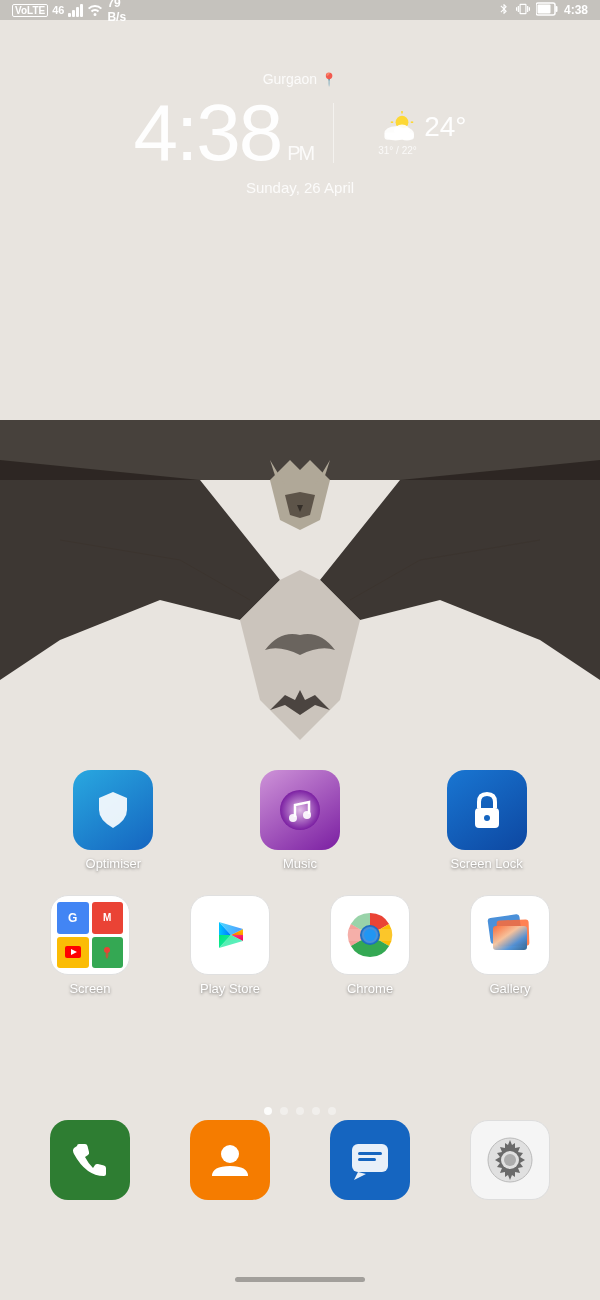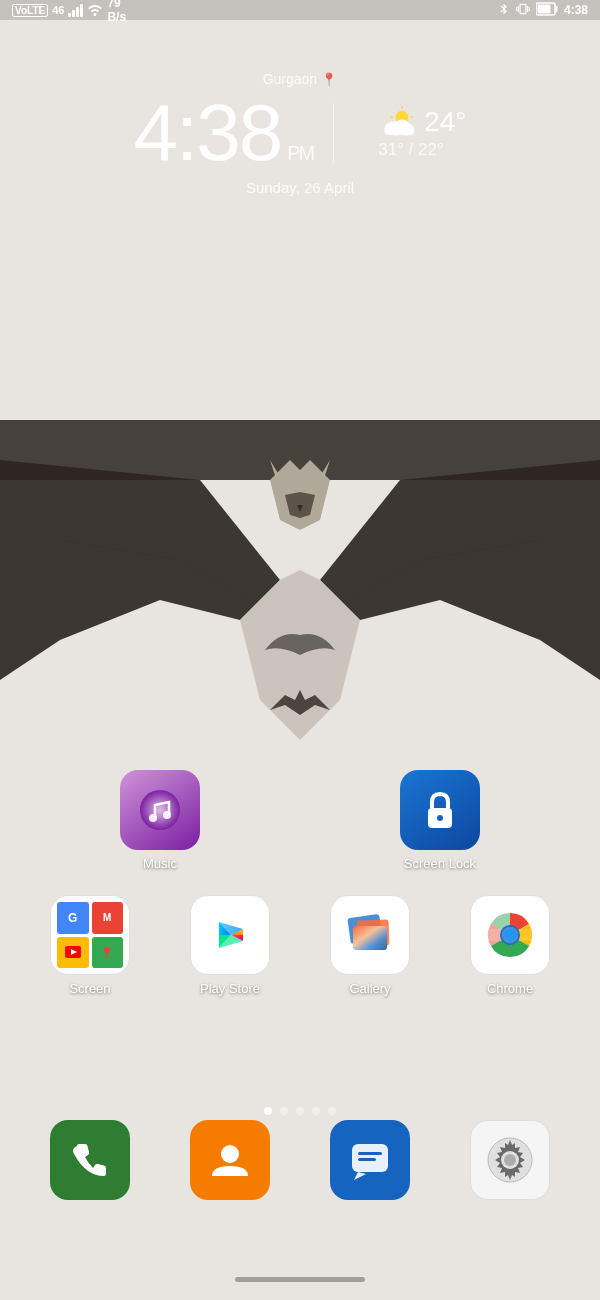--- a/index.html
+++ b/index.html
@@ -126,21 +126,21 @@
       display: flex;
       align-items: center;
       gap: 6px;
     }
     .weather-temp-main {
       font-size: 28px;
       font-weight: 300;
       color: rgba(255,255,255,0.95);
     }
     .weather-range {
-      font-size: 17px;
+      font-size: 10px;
       color: rgba(255,255,255,0.8);
     }
     .date-row {
       font-size: 15px;
       color: rgba(255,255,255,0.85);
       margin-top: 6px;
       font-weight: 300;
     }
 
     
@@ -368,20 +368,28 @@
     <path d="M270,290 L285,275 L295,280 L300,270 L305,280 L315,275 L330,290 L315,285 L300,295 L285,285 Z" fill="#2a2420" opacity="0.8"></path>
 
     <path d="M60,120 L180,140 L250,180" stroke="#3a3028" stroke-width="1" fill="none" opacity="0.4"></path>
     <path d="M540,120 L420,140 L350,180" stroke="#3a3028" stroke-width="1" fill="none" opacity="0.4"></path>
   </svg>
 </div>
 
 <div class="app-grid">
   <div class="app-row">
 
+    <div class="app-item">
+      <div class="app-icon icon-optimiser">
+        <svg width="44" height="44" viewBox="0 0 44 44" fill="none">
+          <path d="M22 4 L36 10 L36 22 Q36 32 22 40 Q8 32 8 22 L8 10 Z" fill="white" opacity="0.9"></path>
+        </svg>
+      </div>
+      <span class="app-label">Optimiser</span>
+    </div>
 
     <div class="app-item">
       <div class="app-icon icon-music">
         <svg width="46" height="46" viewBox="0 0 46 46" fill="none">
           <circle cx="23" cy="23" r="20" fill="url(#musicGrad)"></circle>
           <defs>
             <radialGradient id="musicGrad" cx="50%" cy="50%">
               <stop offset="0%" stop-color="#e1bee7"></stop>
               <stop offset="100%" stop-color="#7b1fa2"></stop>
             </radialGradient>
@@ -458,70 +466,70 @@
           <path d="M26,25 L38,19 L38,25 Z" fill="url(#playG3)"></path>
           <path d="M26,25 L38,25 L38,31 Z" fill="url(#playG4)"></path>
           <path d="M14,12 L26,25 L38,19 Z" fill="url(#playG1)" opacity="0.7"></path>
           <path d="M14,38 L26,25 L38,31 Z" fill="url(#playG2)" opacity="0.7"></path>
         </svg>
       </div>
       <span class="app-label">Play Store</span>
     </div>
 
     <div class="app-item">
+      <div class="app-icon icon-chrome">
+        <svg width="54" height="54" viewBox="0 0 54 54">
+          <defs>
+            <radialGradient id="chromeBlue" cx="50%" cy="50%">
+              <stop offset="0%" stop-color="#6ECBF5"></stop>
+              <stop offset="100%" stop-color="#1565C0"></stop>
+            </radialGradient>
+          </defs>
+
+          <circle cx="27" cy="27" r="22" fill="none"></circle>
+
+          <path d="M27,5 A22,22 0 0,1 46.1,16 L27,27 Z" fill="#EA4335"></path>
+
+          <path d="M46.1,16 A22,22 0 0,1 46.1,38 L27,27 Z" fill="#FBBC05"></path>
+
+          <path d="M46.1,38 A22,22 0 0,1 7.9,38 L27,27 Z" fill="#34A853"></path>
+
+          <path d="M7.9,38 A22,22 0 0,1 7.9,16 L27,27 Z" fill="#EA4335" opacity="0.5"></path>
+
+          <path d="M7.9,16 A22,22 0 0,1 27,5 L27,27 Z" fill="#34A853" opacity="0.5"></path>
+
+          <rect x="5" y="21" width="44" height="12" fill="white" opacity="0.15"></rect>
+
+          <circle cx="27" cy="27" r="10" fill="url(#chromeBlue)"></circle>
+          <circle cx="27" cy="27" r="8" fill="#4A90D9"></circle>
+          <circle cx="27" cy="27" r="6" fill="#2196F3"></circle>
+        </svg>
+      </div>
+      <span class="app-label">Chrome</span>
+    </div>
+
+    <div class="app-item">
       <div class="app-icon icon-gallery">
         <svg width="54" height="54" viewBox="0 0 54 54">
           <defs>
             <linearGradient id="gallGrad" x1="0%" y1="0%" x2="100%" y2="100%">
               <stop offset="0%" stop-color="#FF6B35"></stop>
               <stop offset="40%" stop-color="#F7C59F"></stop>
               <stop offset="70%" stop-color="#4A90D9"></stop>
               <stop offset="100%" stop-color="#2C5F8A"></stop>
             </linearGradient>
           </defs>
 
           <rect x="6" y="8" width="32" height="26" rx="3" fill="#4A90D9" transform="rotate(-8, 22, 21)"></rect>
           <rect x="14" y="12" width="32" height="26" rx="3" fill="#FF6B35" opacity="0.85" transform="rotate(-2, 30, 25)"></rect>
           <rect x="10" y="18" width="34" height="24" rx="3" fill="url(#gallGrad)" opacity="0.95"></rect>
         </svg>
       </div>
       <span class="app-label">Gallery</span>
     </div>
-
-    <div class="app-item">
-      <div class="app-icon icon-chrome">
-        <svg width="54" height="54" viewBox="0 0 54 54">
-          <defs>
-            <radialGradient id="chromeBlue" cx="50%" cy="50%">
-              <stop offset="0%" stop-color="#6ECBF5"></stop>
-              <stop offset="100%" stop-color="#1565C0"></stop>
-            </radialGradient>
-          </defs>
-
-          <circle cx="27" cy="27" r="22" fill="none"></circle>
-
-          <path d="M27,5 A22,22 0 0,1 46.1,16 L27,27 Z" fill="#EA4335"></path>
-
-          <path d="M46.1,16 A22,22 0 0,1 46.1,38 L27,27 Z" fill="#FBBC05"></path>
-
-          <path d="M46.1,38 A22,22 0 0,1 7.9,38 L27,27 Z" fill="#34A853"></path>
-
-          <path d="M7.9,38 A22,22 0 0,1 7.9,16 L27,27 Z" fill="#EA4335" opacity="0.5"></path>
-
-          <path d="M7.9,16 A22,22 0 0,1 27,5 L27,27 Z" fill="#34A853" opacity="0.5"></path>
-
-          <rect x="5" y="21" width="44" height="12" fill="white" opacity="0.15"></rect>
-
-          <circle cx="27" cy="27" r="10" fill="url(#chromeBlue)"></circle>
-          <circle cx="27" cy="27" r="8" fill="#4A90D9"></circle>
-          <circle cx="27" cy="27" r="6" fill="#2196F3"></circle>
-        </svg>
-      </div>
-      <span class="app-label">Chrome</span>
-    </div>
   </div>
 </div>
 
 <div class="page-dots">
   <div class="dot active"></div>
   <div class="dot"></div>
   <div class="dot"></div>
   <div class="dot"></div>
   <div class="dot"></div>
 </div>

